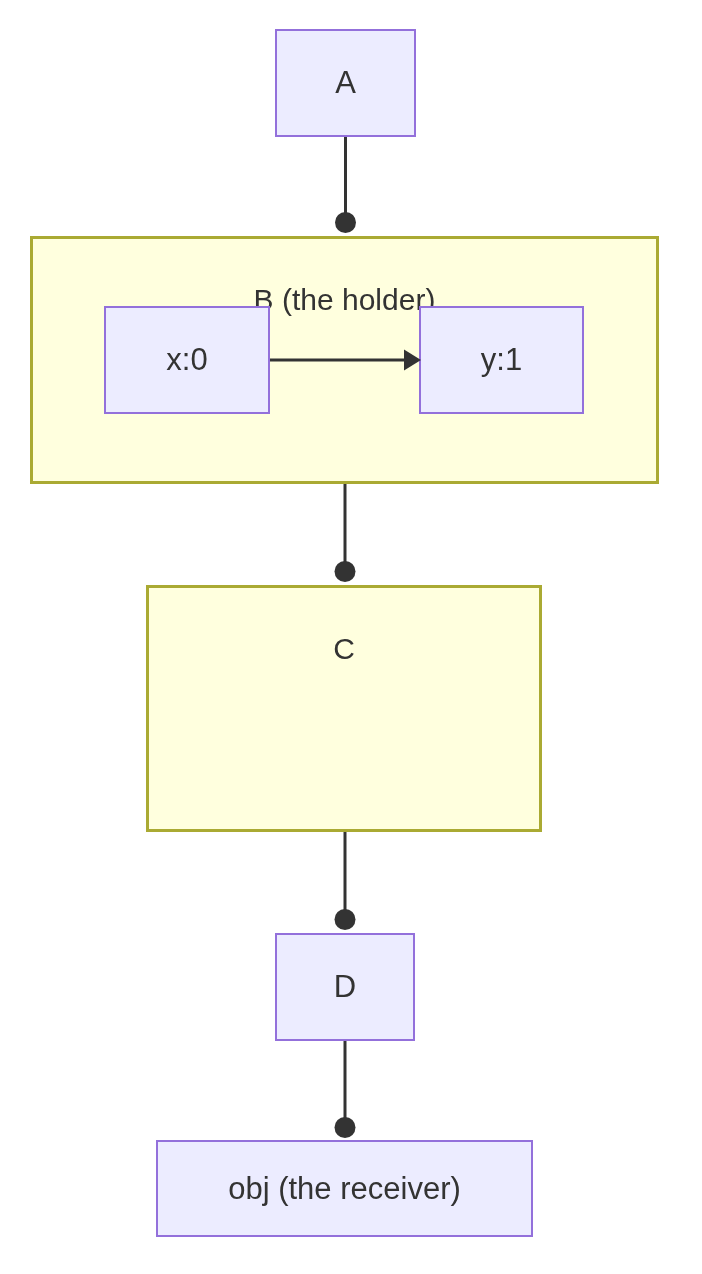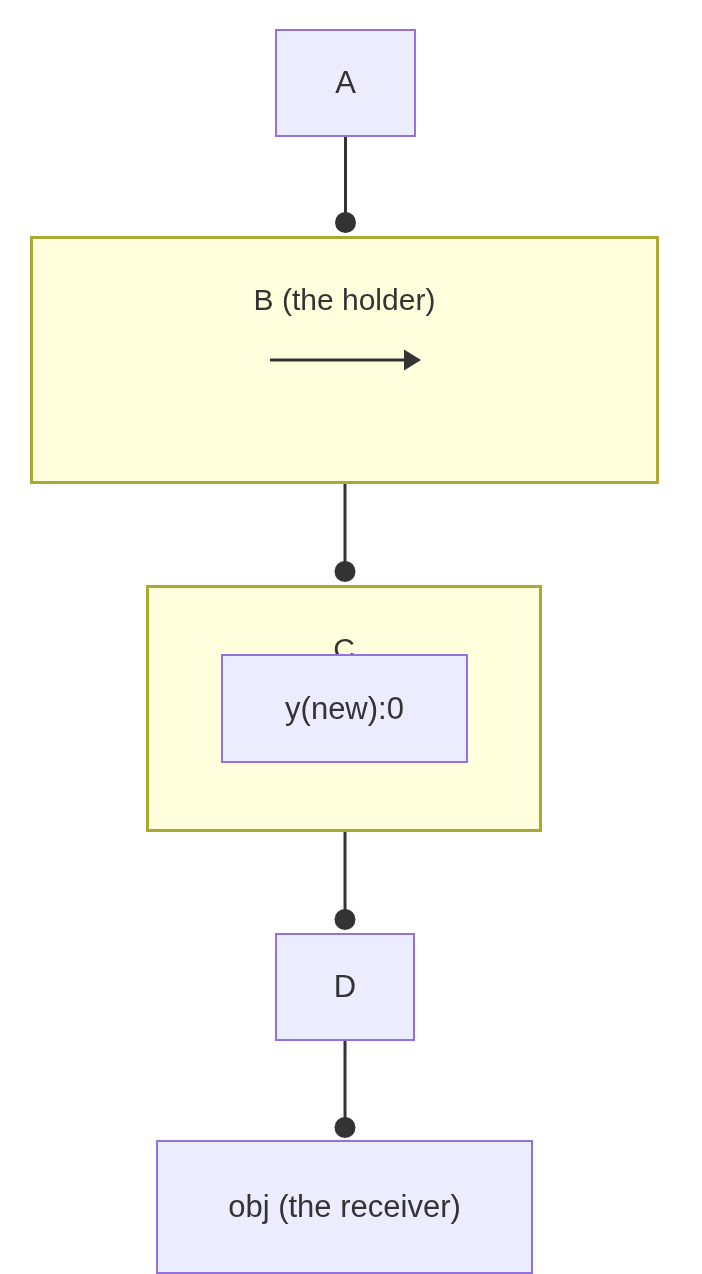--- a/index.html
+++ b/index.html
@@ -47,21 +47,21 @@
     font-size: 31px;
     color: var(--text-color);
   }
   #cluster-b { left: 30px;  top: 236px;  width: 629px; height: 248px; }
   #cluster-c { left: 146px; top: 585px;  width: 396px; height: 247px; }
   #node-a    { left: 275px; top: 29px;   width: 141px; height: 108px; }
   #node-x0   { left: 104px; top: 306px;  width: 166px; height: 108px; }
   #node-y1   { left: 419px; top: 306px;  width: 165px; height: 108px; }
   #node-ynew { left: 221px; top: 654px;  width: 247px; height: 109px; }
   #node-d    { left: 275px; top: 933px;  width: 140px; height: 108px; }
-  #node-obj  { left: 156px; top: 1140px; width: 377px; height: 134px; }
+  #node-obj  { left: 156px; top: 1140px; width: 377px; height: 97px; }
   .edges {
     position: absolute;
     left: 0; top: 0;
     width: 702px; height: 1274px;
     pointer-events: none;
     z-index: 5;
   }
   .edges line { stroke: var(--edge-color); stroke-width: 3; }
   .edges circle, .edges polygon { fill: var(--edge-color); }
 </style>
@@ -73,22 +73,25 @@
   <div class="cluster" id="cluster-b">
     <div class="cluster-title">B (the holder)</div>
   </div>
   <div class="cluster" id="cluster-c">
     <div class="cluster-title">C</div>
   </div>
 
   <div class="node" id="node-a">
     <span>A</span>
   </div>
-  <div class="node" id="node-ynew">
-    <span>y(new):0</span>
+  <div class="node" id="node-x0">
+    <span>x:0</span>
+  </div>
+  <div class="node" id="node-y1">
+    <span>y:1</span>
   </div>
   <div class="node" id="node-d">
     <span>D</span>
   </div>
   <div class="node" id="node-obj">
     <span>obj (the receiver)</span>
   </div>
 
   <svg class="edges" width="702" height="1274" viewBox="0 0 702 1274" xmlns="http://www.w3.org/2000/svg">
 

